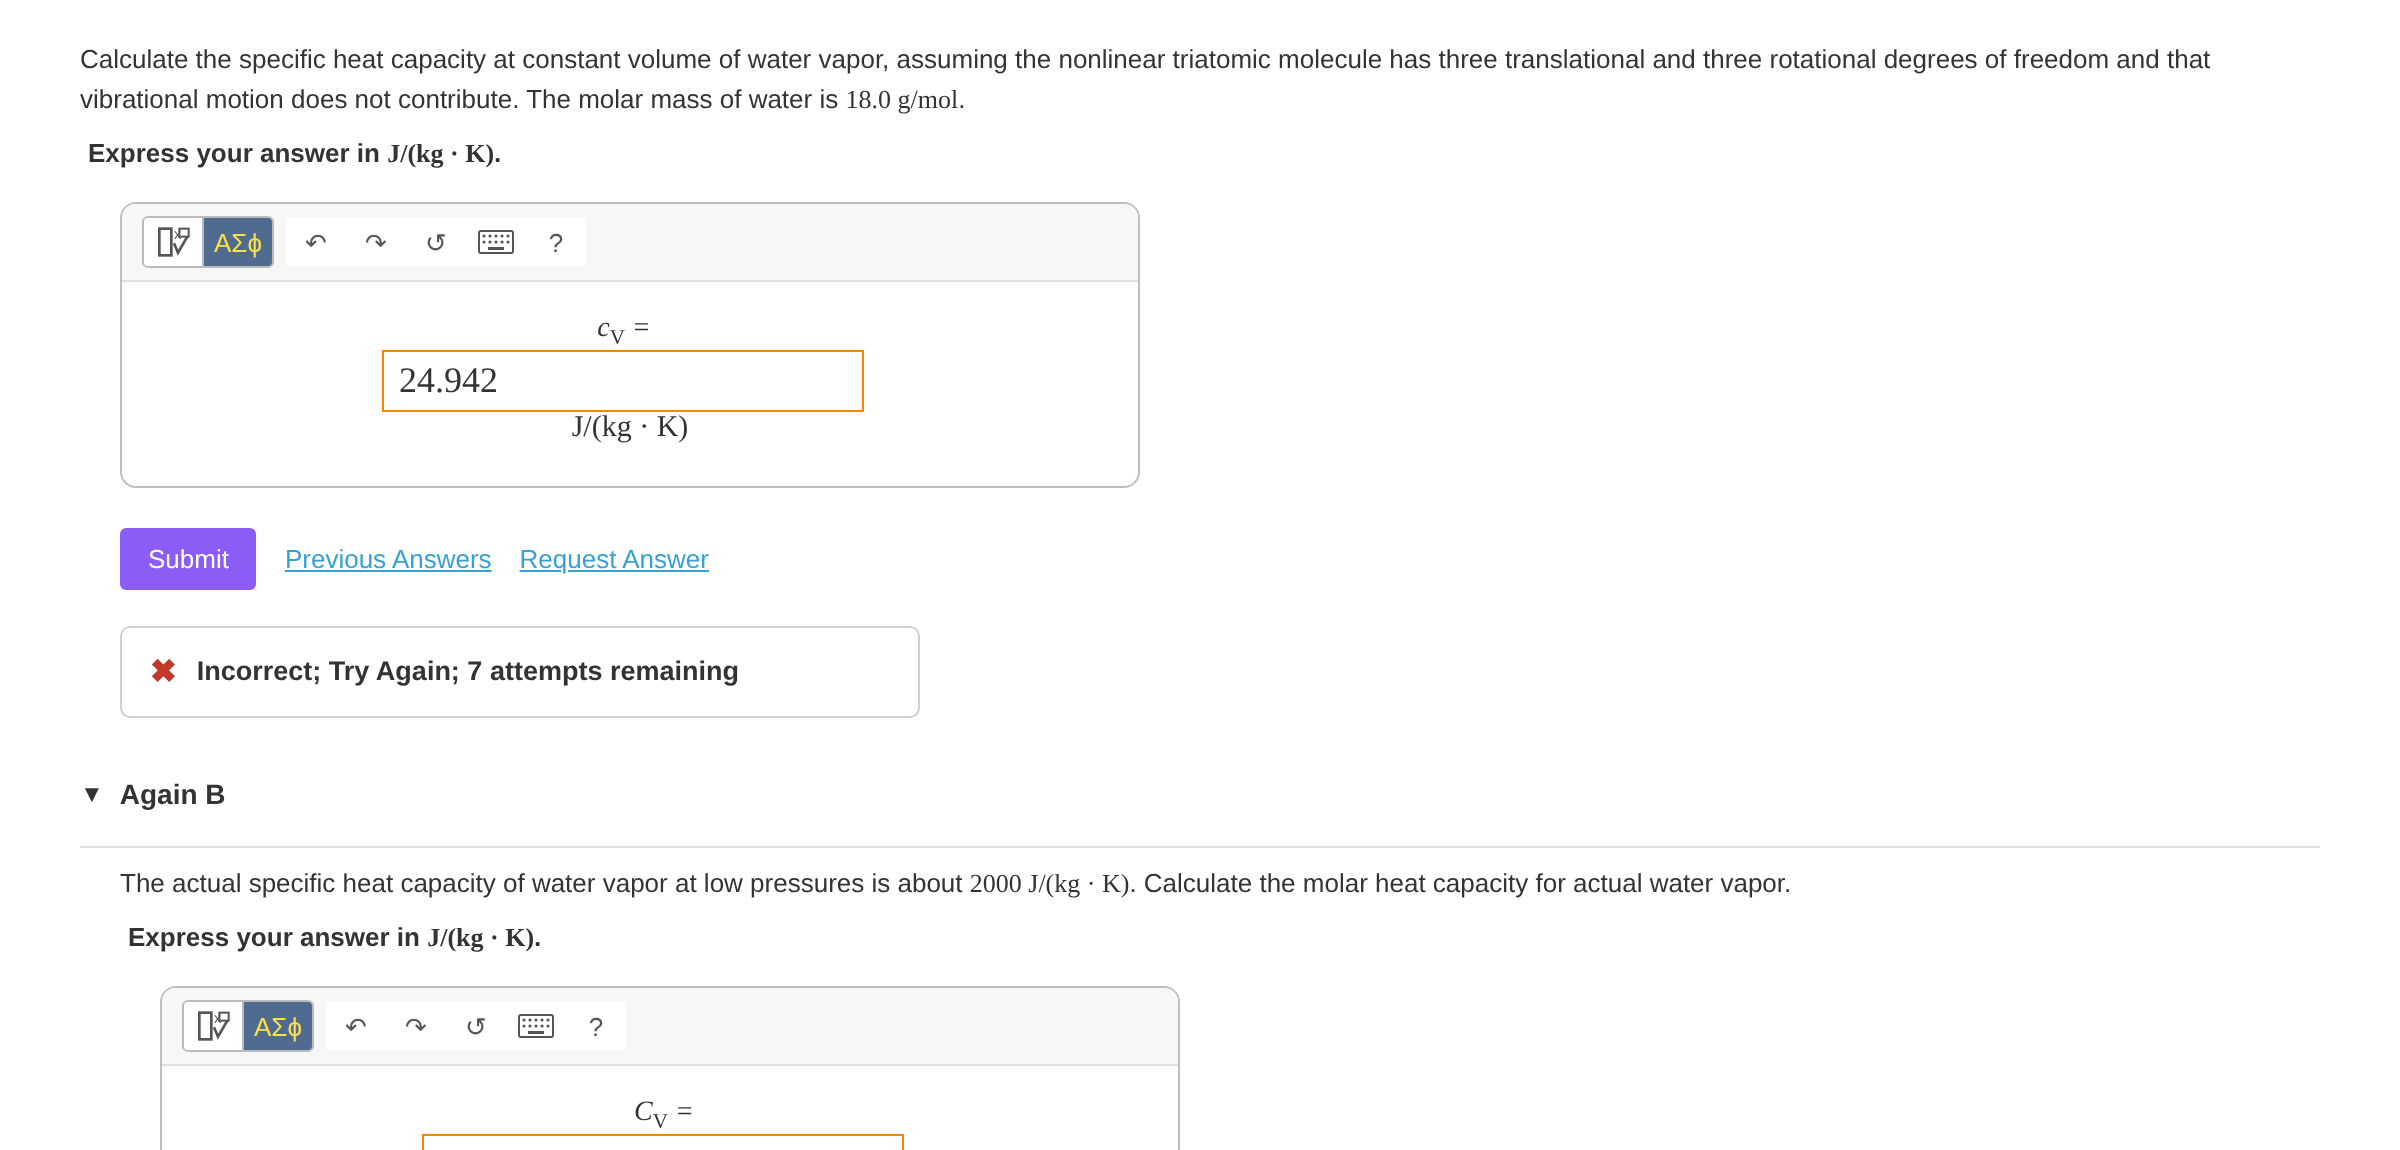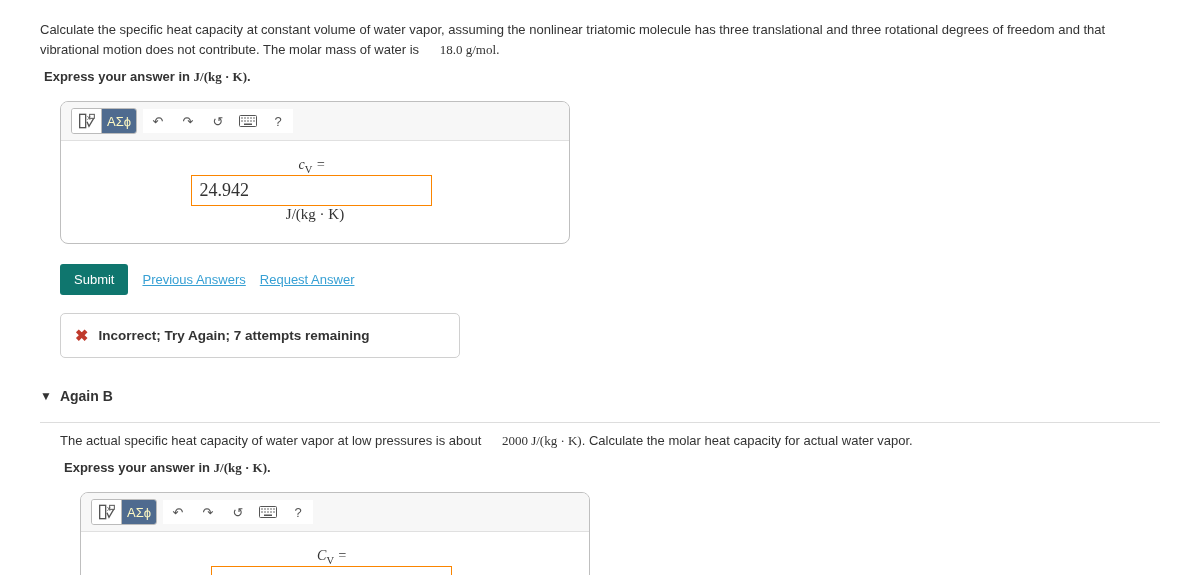--- a/index.html
+++ b/index.html
@@ -5,21 +5,21 @@
   * { box-sizing: border-box; margin: 0; padding: 0; }
   body {
     font-family: "Helvetica Neue", Arial, sans-serif;
     font-size: 13px;
     color: #333;
     background: #fff;
     padding: 20px 40px 20px 40px;
     width: 1200px;
   }
   .question-text { margin-bottom: 10px; line-height: 1.5; }
-  .question-text .math { font-family: Georgia, "Times New Roman", serif; margin-left: 17px; }
+  .question-text .math { font-family: Georgia, "Times New Roman", serif; }
   .instruction { margin: 8px 0 16px 4px; }
   .instruction b { font-weight: bold; }
   .math { font-family: Georgia, "Times New Roman", serif; }
   .answer-box {
     border: 1px solid #bfbfbf;
     border-radius: 8px;
     padding: 0;
     width: 510px;
     margin-left: 20px;
     margin-bottom: 20px;
@@ -35,21 +35,21 @@
   }
   .tool-btn-group {
     display: flex;
     border: 1px solid #bbb;
     border-radius: 3px;
     overflow: hidden;
     margin-right: 6px;
   }
   .tool-btn-group .tool-btn { border: none; border-right: 1px solid #bbb; }
   .tool-btn-group .tool-btn:last-child { border-right: none; }
-  .tool-btn-group .tool-btn.active { background: #4f6b8f; color: #fef9c3; }
+  .tool-btn-group .tool-btn.active { background: #4f6b8f; color: #fde047; }
   .tool-btn {
     display: inline-flex;
     align-items: center;
     justify-content: center;
     min-width: 30px;
     height: 24px;
     background: #fff;
     border: none;
     font-size: 13px;
     color: #555;
@@ -71,21 +71,21 @@
     padding: 4px 8px;
     font-size: 18px;
     font-family: Georgia, serif;
     color: #333;
     outline: none;
     margin: 0 12px 0 4px;
   }
   .unit { font-family: Georgia, "Times New Roman", serif; font-size: 15px; }
   .action-row { margin-left: 20px; margin-bottom: 18px; display:flex; align-items:center; gap: 14px;}
   .submit-btn {
-    background: #0f766e;
+    background: #8b5cf6;
     color: #fff;
     border: none;
     padding: 8px 14px;
     border-radius: 3px;
     font-size: 13px;
     cursor: pointer;
   }
   .link { color: #37a0d4; text-decoration: underline; cursor: pointer; font-size: 13px;}
   .feedback-box {
     border: 1px solid #d0d0d0;

